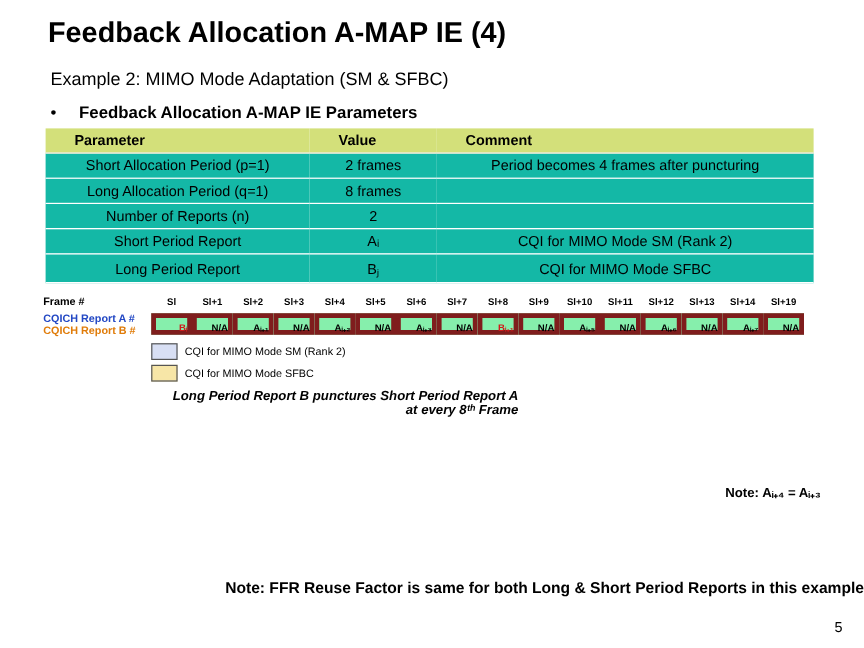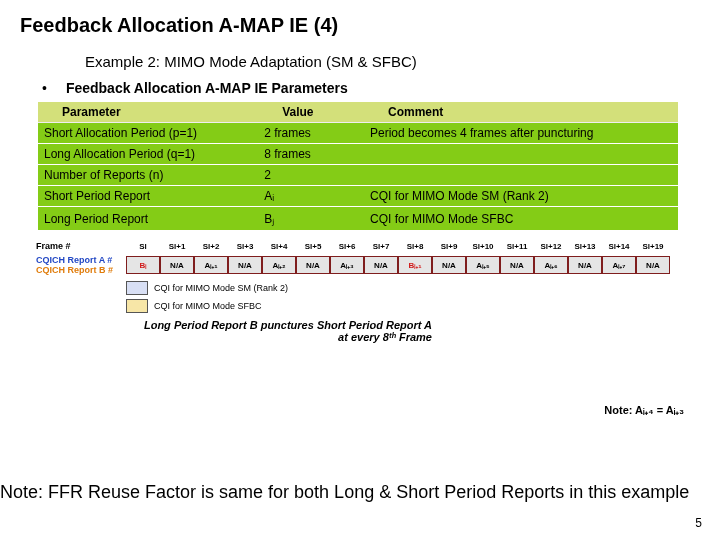--- a/index.html
+++ b/index.html
@@ -7,27 +7,26 @@
     margin: 0;
     width: 720px;
     height: 540px;
     font-family: Arial, Helvetica, sans-serif;
     background: #fff;
     color: #000;
     position: relative;
   }
   .title {
     font-weight: bold;
-    font-size: 20px;
-    padding: 14px 0 0 20px;
+    font-size: 24px;
+    padding: 14px 0 0 40px;
   }
   .ex {
     font-size: 15px;
     padding: 16px 4px 0 42px;
-    margin-left: 43px;
   }
   .bullet {
     font-size: 14px;
     font-weight: bold;
     padding: 10px 0 0 42px;
   }
   .bullet .dot { display:inline-block; width:20px; font-weight:normal;}
   table.param {
     border-collapse: collapse;
     margin: 6px 0 0 38px;
@@ -35,39 +34,41 @@
     font-size: 12px;
   }
   table.param th {
     background: #d3e07a;
     text-align: left;
     font-weight: bold;
     padding: 3px 24px;
     border-bottom: 1px solid #eee;
   }
   table.param td {
-    background: #84cc16;
+    background: #14b8a6;
     padding: 3px 6px;
     border-bottom: 1px solid #fff;
+    text-align: center;
   }
   .diagram {
     margin: 10px 0 0 36px;
     width: 650px;
     font-size: 9px;
   }
   .frow { display:flex; align-items:center; margin-bottom: 4px;}
   .flabel { width: 90px; font-weight:bold; font-size:9px;}
   .flabel .a { color:#2348c4;}
   .flabel .b { color:#e07c0a;}
   .cells { display:flex; flex:1;}
   .cell { width: 34px; text-align:center; font-weight:bold; font-size:8px;}
   .reprow .cell {
     height:18px; line-height:18px;
-    background:#e5e5e5;
-    border:1px solid #7f1d1d;
+    background:#86efac;
+    border:4px solid #7f1d1d;
+    text-align:right;
   }
   .reprow .cell.pp { color:#d11a1a; font-weight:bold;}
   .legend { display:flex; flex-direction:column; gap:4px; margin:6px 0 0 90px; font-size:9px;}
   .legend .row { display:flex; align-items:center; gap:6px;}
   .swatch { width:22px; height:14px; border:1px solid #555;}
   .sw-a { background:#d8dff4;}
   .sw-b { background:#f7e6a7;}
   .period {
     color:#d11a1a; font-style:italic; font-weight:bold; font-size:10px;
     margin: 4px 0 0 130px;
@@ -76,22 +77,22 @@
     font-weight:bold; font-style:italic; font-size:11px;
     text-align:right;
     margin: 6px 0 0 96px;
     width: 300px;
   }
   .rnote {
     font-size:11px; font-weight:bold;
     position:absolute; right:36px; top:402px;
   }
   .bottomnote {
-    font-size:18px; font-weight:normal;
-    text-align:left;
+    font-size:13px; font-weight:bold;
+    text-align:right;
     position:absolute; left:0; right:0; top:482px;
   }
   .pagenum {
     position:absolute; right:18px; bottom:10px;
     font-size:12px;
   }
 </style>
 </head>
 <body>
 

